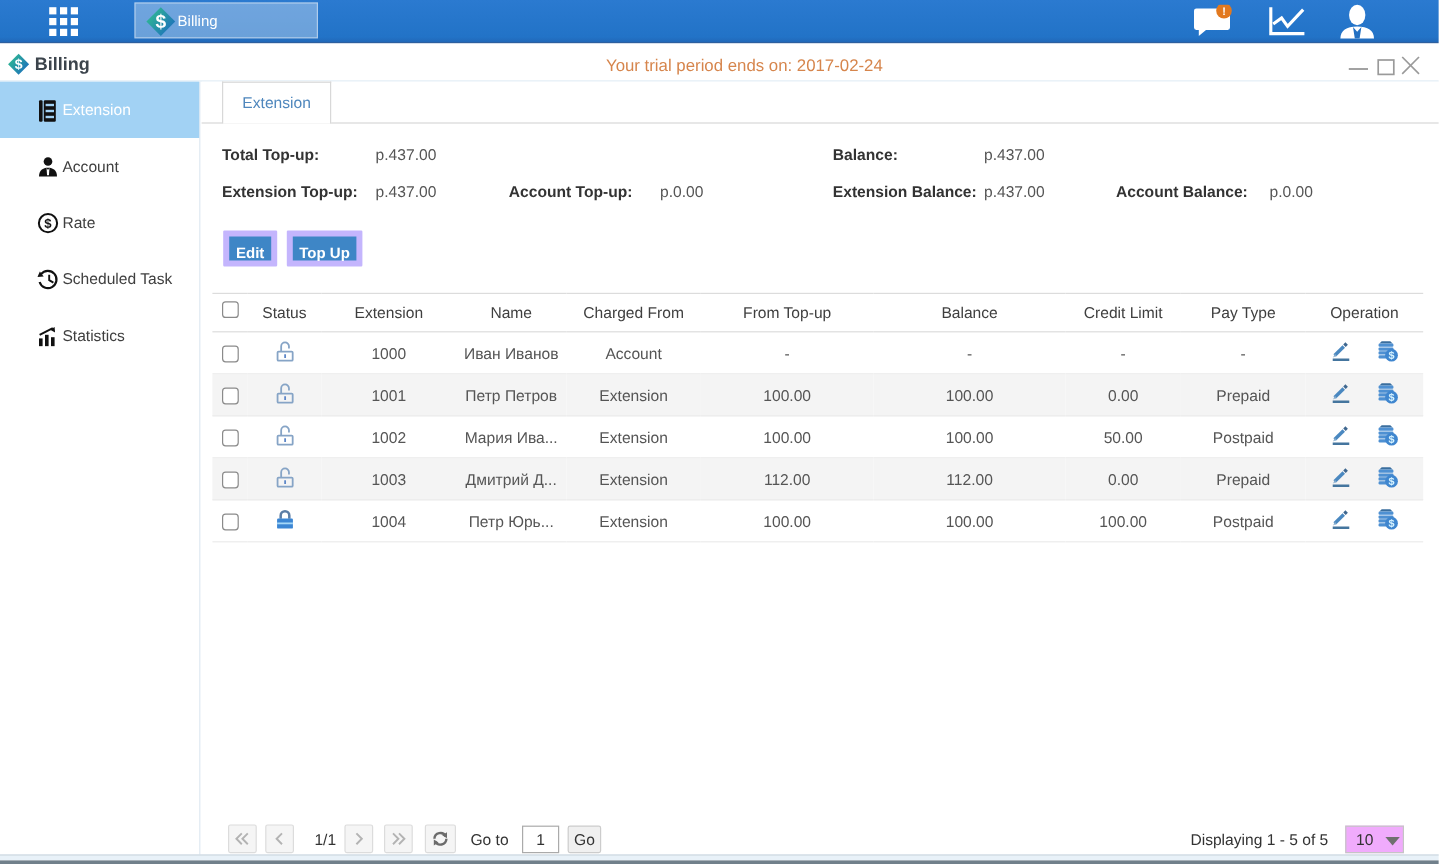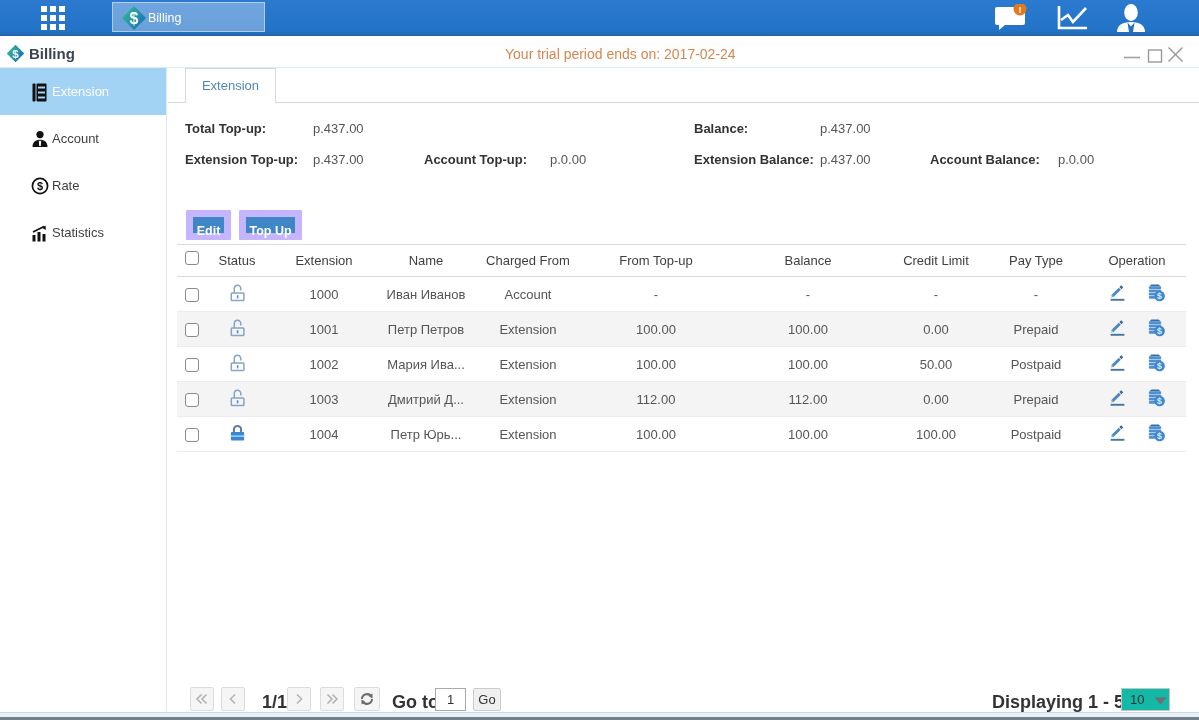--- a/index.html
+++ b/index.html
@@ -30,38 +30,38 @@
 
 
 #content { position:absolute; left:168px; top:68px; width:1031px; height:645px; background:#fff; }
 #tabline { position:absolute; left:0; top:34px; width:1031px; height:1px; background:#d8d8d8; }
 #activetab { position:absolute; left:17px; top:0px; width:91px; height:35px; background:#fff;
   border:1px solid #d8d8d8; border-bottom:none; color:#4f87bd; font-size:13px; text-align:center; line-height:33px; }
 
 .lbl { position:absolute; font-size:13px; font-weight:bold; color:#333; }
 .val { position:absolute; font-size:13px; color:#555; }
 
-.btn { position:absolute; top:142px; height:30px; background:#3e86c6; border:7px solid #c4b5fd; border-radius:1px;
+.btn { position:absolute; top:124px; height:30px; background:#3e86c6; border:5px solid #c4b5fd; border-radius:1px;
   color:#fff; font-size:12.5px; font-weight:bold; text-align:center; line-height:28px; }
 
 
 #tbl { position:absolute; left:9px; top:176px; width:1009px; border-collapse:collapse; table-layout:fixed; }
 #tbl th .cb { position:relative; top:-3px; }
 #tbl th { height:32px; border-top:1px solid #dcdcdc; border-bottom:1px solid #dcdcdc;
   font-size:13px; font-weight:normal; color:#3f3f3f; text-align:center; }
 #tbl td { height:35px; border-bottom:1px solid #ececec; font-size:13px; color:#555; text-align:center; }
 #tbl tr.alt td { background:#f4f4f4; }
 .cb { display:inline-block; width:14px; height:14px; border:1px solid #8a8a8a; border-radius:3px; background:#fff; vertical-align:middle; }
 
 
 .pgbtn { position:absolute; top:619px; width:24px; height:24px; background:#f5f5f5; border:1px solid #dcdcdc; border-radius:2px; text-align:center; }
-.pgtext { position:absolute; font-size:18px; color:#333;font-weight:bold; }
+.pgtext { position:absolute; font-size:13px; color:#333; }
 #goinput { position:absolute; left:267px; top:620px; width:31px; height:23px; border:1px solid #aaa; font-size:13px; color:#333; text-align:center; line-height:21px; background:#fff; }
 #gobtn { position:absolute; left:305px; top:620px; width:28px; height:23px; background:#f0f0f0; border:1px solid #ccc; border-radius:2px; font-size:13px; color:#333; text-align:center; line-height:21px; }
-#ddl { position:absolute; left:953px; top:620px; width:49px; height:23px; border:1px solid #c5c5c5; background:#14b8a6; }
+#ddl { position:absolute; left:953px; top:620px; width:49px; height:23px; border:1px solid #c5c5c5; background:#f0abfc; }
 #ddl .num { position:absolute; left:8px; top:3px; font-size:13px; color:#333; }
 
 
 #bstrip1 { position:absolute; left:0; top:712px; width:1199px; height:5px; background:#e8f1f8; border-top:1px solid #cdd8e0; }
 #bstrip2 { position:absolute; left:0; top:717px; width:1199px; height:3px; background:#71808b; }
 </style>
 </head>
 <body>
 
 <div id="topbar"></div>
@@ -138,20 +138,28 @@
       <path d="M7.8,10 l1.2,1.6 l1.2,-1.6 l-0.4,6 h-1.6 z" fill="#fff"></path>
     </svg>
     <span class="lb">Account</span>
   </div>
   <div class="sitem">
     <svg class="ic" width="18" height="18" viewBox="0 0 18 18">
       <circle cx="9" cy="9" r="7.6" fill="none" stroke="#111" stroke-width="1.7"></circle>
       <text x="9" y="13" font-size="11" font-weight="bold" fill="#111" text-anchor="middle" font-family="Liberation Sans">$</text>
     </svg>
     <span class="lb">Rate</span>
+  </div>
+  <div class="sitem">
+    <svg class="ic" width="19" height="18" viewBox="0 0 19 18">
+      <path d="M3.2,4.5 a7.2,7.2 0 1 1 -1.2,6.5" fill="none" stroke="#111" stroke-width="1.8"></path>
+      <polygon points="0.2,6.8 5.4,6.4 2.2,2.2" fill="#111"></polygon>
+      <polyline points="10,5 10,9.5 13.5,11.5" fill="none" stroke="#111" stroke-width="1.6"></polyline>
+    </svg>
+    <span class="lb">Scheduled Task</span>
   </div>
   <div class="sitem">
     <svg class="ic" width="18" height="18" viewBox="0 0 18 18">
       <rect x="1.5" y="11" width="3" height="6.5" fill="#111"></rect>
       <rect x="6.5" y="8" width="3" height="9.5" fill="#111"></rect>
       <rect x="11.5" y="10" width="3" height="7.5" fill="#111"></rect>
       <polyline points="2,8 13,2.5" fill="none" stroke="#111" stroke-width="1.7"></polyline>
       <polygon points="14.5,1.5 14.9,6 10.8,3.7" fill="#111"></polygon>
     </svg>
     <span class="lb">Statistics</span>

